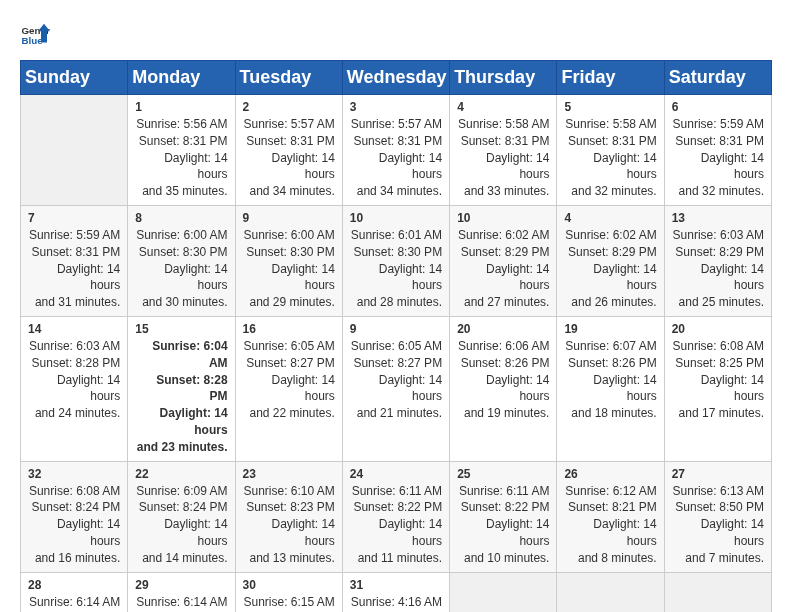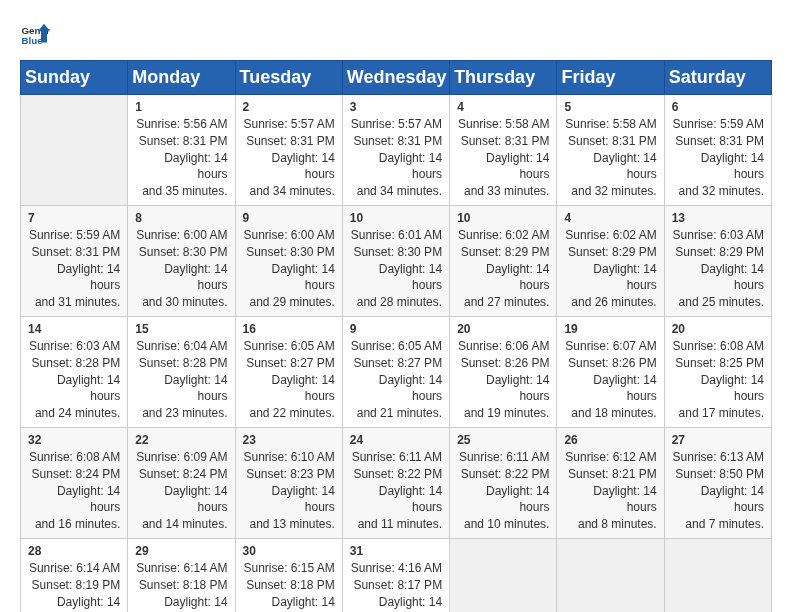--- a/index.html
+++ b/index.html
@@ -209,21 +209,21 @@
       <tr>
         <td>
           <span class="day-number">14</span>
           <div class="cell-data" style="white-space: pre-line;">Sunrise: 6:03 AM
 Sunset: 8:28 PM
 Daylight: 14 hours
 and 24 minutes.</div>
         </td>
         <td>
           <span class="day-number">15</span>
-          <div class="cell-data" style="white-space: pre-line;">Sunrise: 6:04 AM
+          <div class="cell-data" style="white-space: pre-line; font-weight: bold;">Sunrise: 6:04 AM
 Sunset: 8:28 PM
 Daylight: 14 hours
 and 23 minutes.</div>
         </td>
         <td>
           <span class="day-number">16</span>
           <div class="cell-data" style="white-space: pre-line;">Sunrise: 6:05 AM
 Sunset: 8:27 PM
 Daylight: 14 hours
 and 22 minutes.</div>

